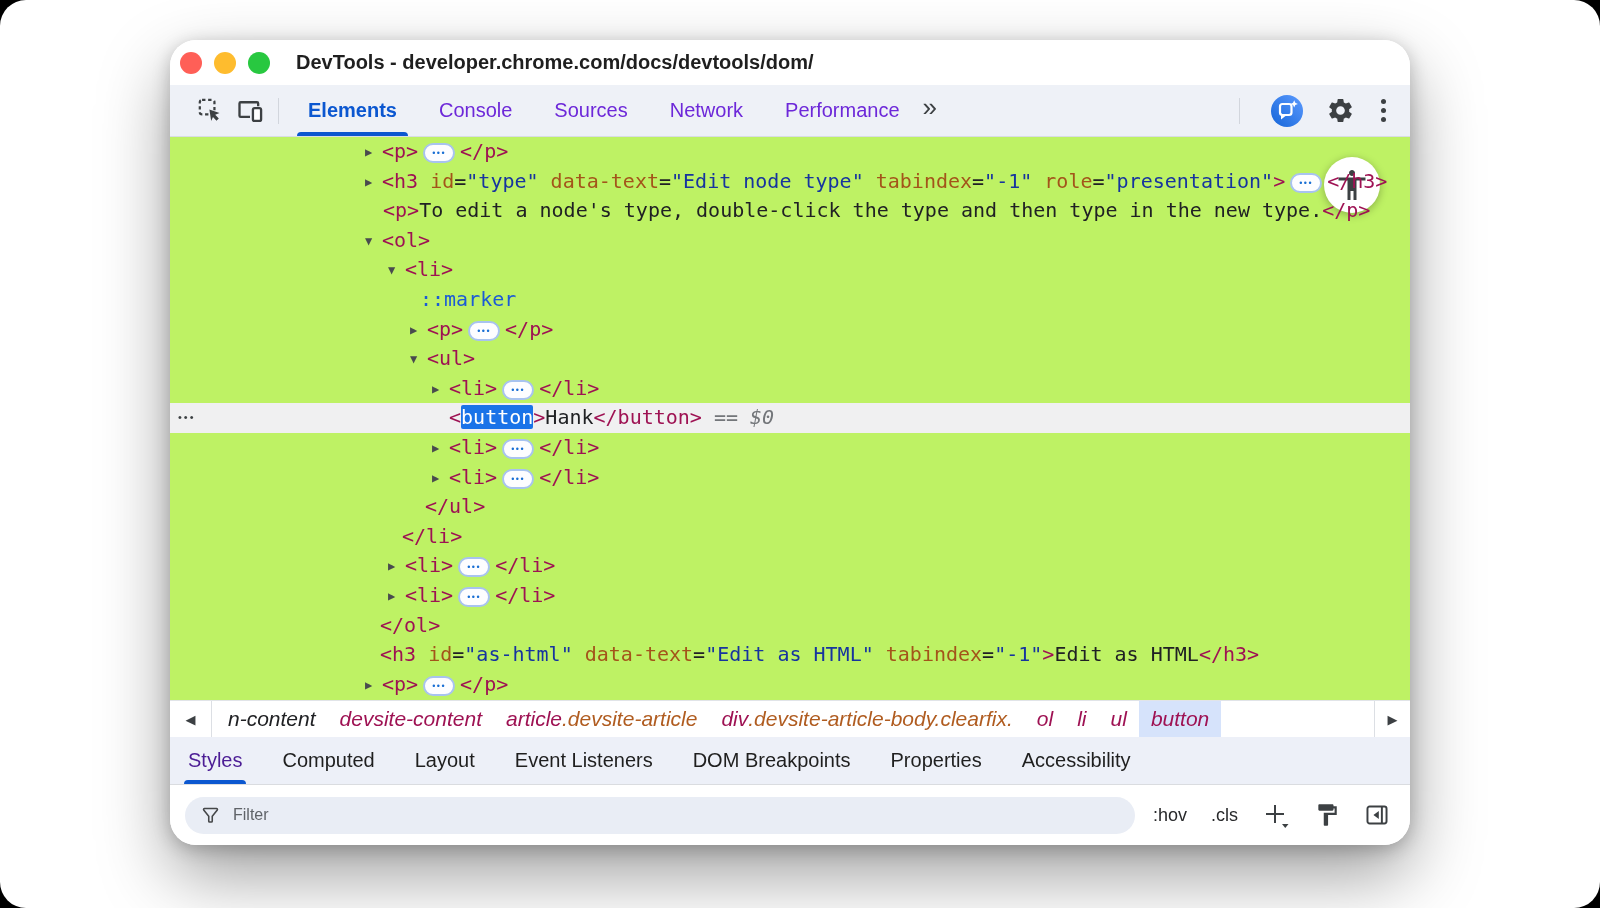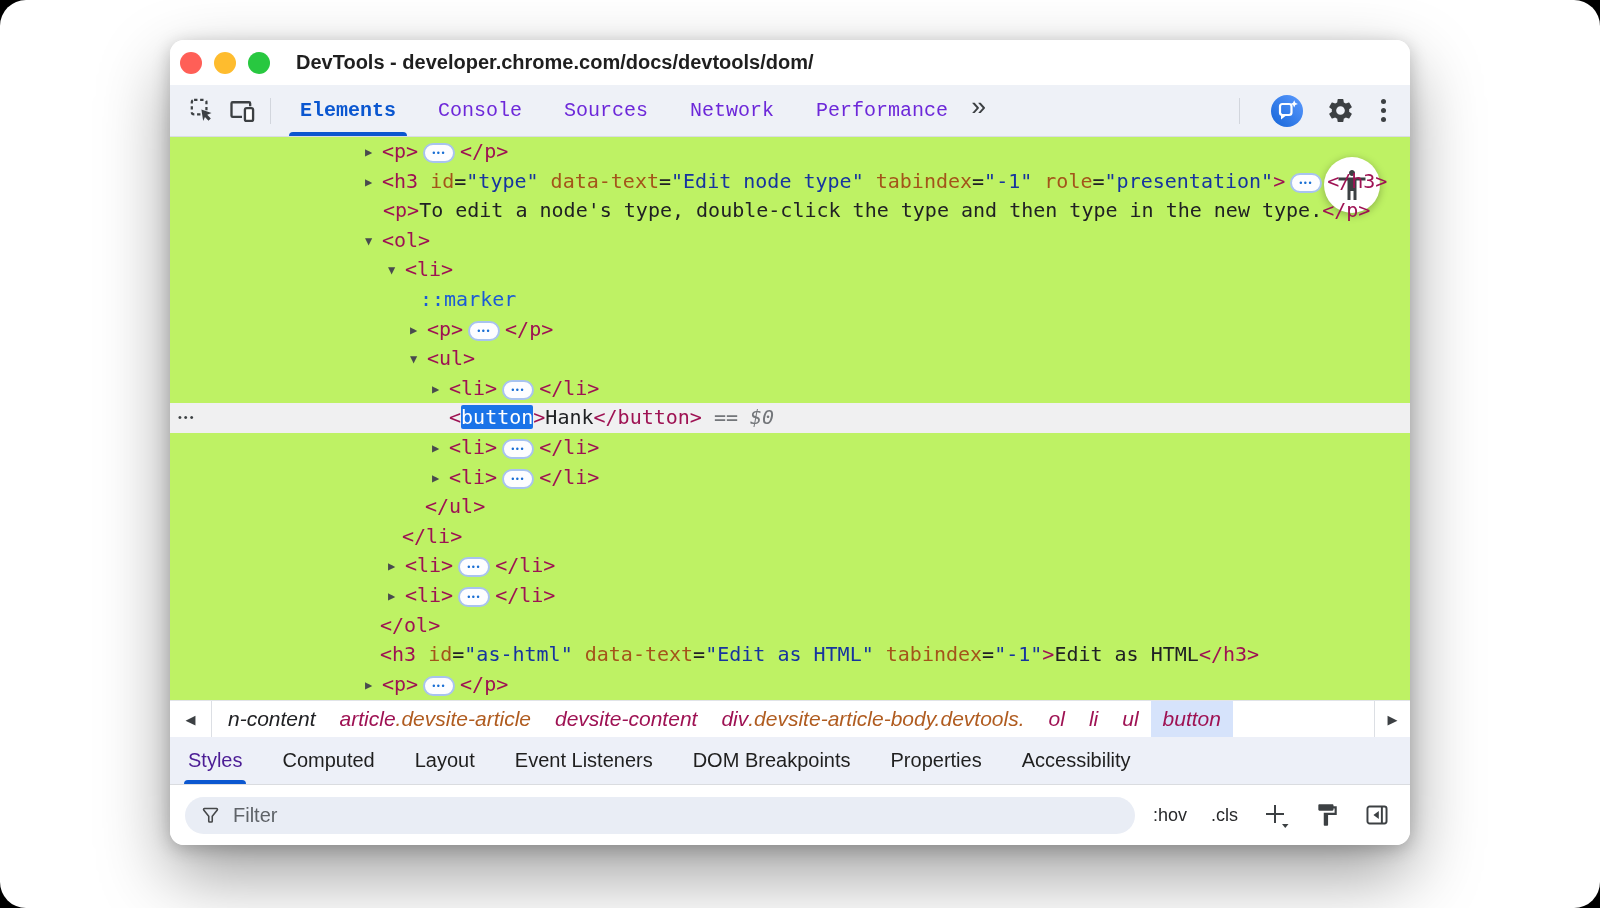--- a/index.html
+++ b/index.html
@@ -2,32 +2,32 @@
 <html><head>
 <meta charset="utf-8">
 <style>
   * { margin:0; padding:0; box-sizing:border-box; }
   html,body { width:1600px; height:908px; background:#000; overflow:hidden;
               font-family:"Liberation Sans", sans-serif; }
   .canvas { position:absolute; inset:0; background:#fff; border-radius:26px; }
 
   
   .window { position:absolute; left:170px; top:40px; width:1240px; height:805px;
-            background:#fff; border-radius:14px; overflow:hidden;
+            background:#fff; border-radius:26px; overflow:hidden;
             box-shadow:0 30px 70px rgba(0,0,0,.38), 0 4px 18px rgba(0,0,0,.22); }
 
   
   .titlebar { height:45px; display:flex; align-items:center; background:#fff; position:relative; }
   .traffic { display:flex; gap:12px; margin-left:10px; }
   .tl { width:22px; height:22px; border-radius:50%; display:inline-block; }
   .title { font-size:20px; font-weight:bold; color:#1f1f1f; margin-left:26px; white-space:nowrap; }
 
   
   .toolbar { height:52px; background:#eef1f7; border-bottom:1px solid #d9dde3;
-             display:flex; align-items:center; position:relative; padding-left:12px;font-family:Liberation Mono, monospace; }
+             display:flex; align-items:center; position:relative; padding-left:20px; }
   .icon-btn { background:none; border:none; width:40px; height:40px; display:flex;
               align-items:center; justify-content:center; cursor:pointer; flex:none; }
   .vsep { width:1px; height:26px; background:#d2d6dd; margin:0 8px; flex:none; }
   .top-tabs { display:flex; height:100%; }
   .top-tab { height:100%; padding:0 21px; display:flex; align-items:center;
              font-size:20px; color:#6d28d9; position:relative; cursor:pointer; white-space:nowrap; }
   .top-tab.active { color:#0b57d0; font-weight:bold; }
   .top-tab.active::after { content:""; position:absolute; left:10px; right:10px; bottom:0;
              height:4px; background:#0b57d0; border-radius:4px 4px 0 0; }
   .more-tabs { font-size:26px; color:#3c4043; padding:0 10px 6px 2px; cursor:pointer; }
@@ -80,21 +80,21 @@
   .sb-tab { display:flex; align-items:center; color:#1f1f1f; position:relative;
             cursor:pointer; white-space:nowrap; }
   .sb-tab.active { color:#4c1d95; }
   .sb-tab.active::after { content:""; position:absolute; left:-4px; right:-4px; bottom:0;
             height:4px; background:#0b57d0; border-radius:4px 4px 0 0; }
 
   
   .filterbar { height:60px; background:#fff; display:flex; align-items:center; padding:0 20px 0 15px; }
   .filter-input { width:950px; height:37px; border-radius:19px; background:#e9edf5;
             display:flex; align-items:center; gap:12px; padding:0 15px; flex:none; cursor:text; }
-  .filter-ph { color:#5f6368; font-size:20px; }
+  .filter-ph { color:#5f6368; font-size:16px; }
   .filter-right { margin-left:auto; display:flex; align-items:center; gap:24px; }
   .toggle-txt { font-size:18px; color:#28292b; cursor:pointer; font-family:"Liberation Sans",sans-serif; }
   .fr-btn { background:none; border:none; display:flex; align-items:center; cursor:pointer; }
 
   svg { display:block; }
 </style>
 </head>
 <body>
 
 <div class="canvas">
@@ -189,29 +189,29 @@
 
     <div class="crumbs">
       <button class="crumb-scroll left">
         <span>◀</span>
       </button>
       <div class="crumb-list" id="crumbs">
           <span class="crumb plain">
             <span class="crumb-tag">n-content</span>
           </span>
           <span class="crumb">
+            <span class="crumb-tag">devsite-content</span>
+          </span>
+          <span class="crumb">
             <span class="crumb-tag">article</span>
             <span class="crumb-cls">.devsite-article</span>
           </span>
           <span class="crumb">
-            <span class="crumb-tag">devsite-content</span>
-          </span>
-          <span class="crumb">
             <span class="crumb-tag">div</span>
-            <span class="crumb-cls">.devsite-article-body.devtools.</span>
+            <span class="crumb-cls">.devsite-article-body.clearfix.</span>
           </span>
           <span class="crumb">
             <span class="crumb-tag">ol</span>
           </span>
           <span class="crumb">
             <span class="crumb-tag">li</span>
           </span>
           <span class="crumb">
             <span class="crumb-tag">ul</span>
           </span>

